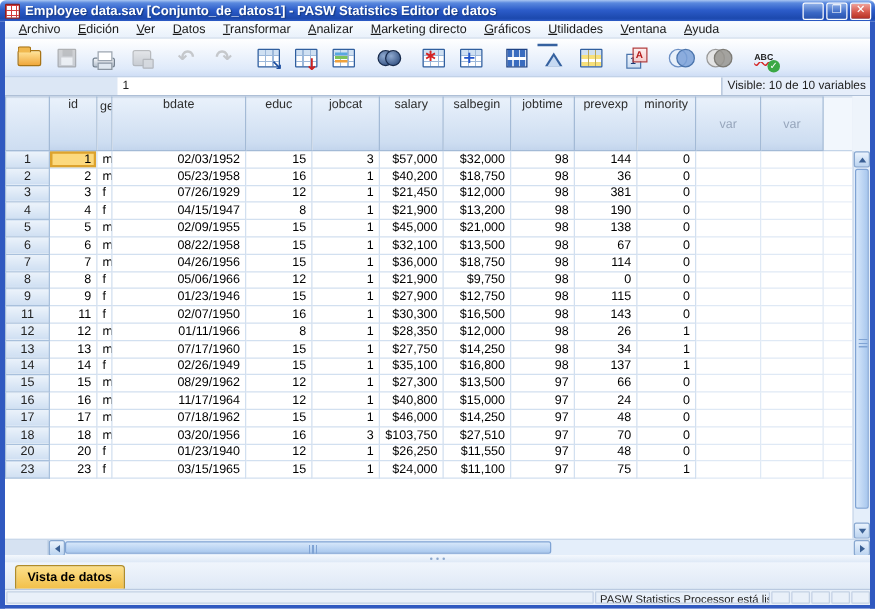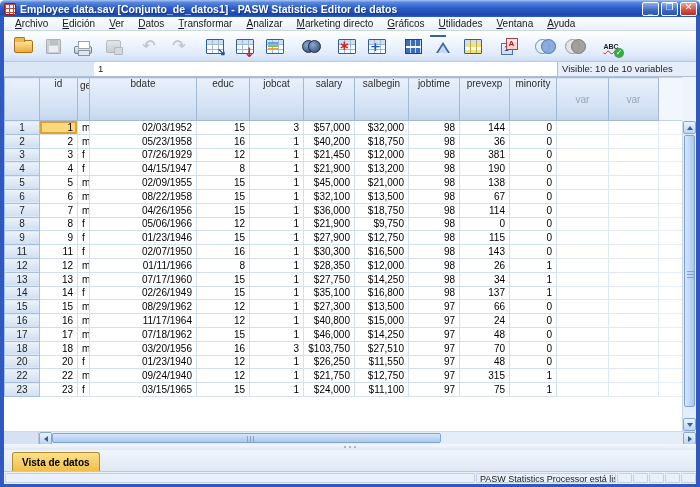--- a/index.html
+++ b/index.html
@@ -146,21 +146,21 @@
 
   [data-icon="spell-check"] .shape { font:bold 7px/9px "Liberation Sans",sans-serif; color:#222;
     text-decoration:underline wavy #d42222 1px; }
   [data-icon="spell-check"] .ov { right:1px; bottom:2px; width:10px; height:10px; background:#3aa845; color:#fff;
     border-radius:50%; font:bold 8px/10px "DejaVu Sans",sans-serif; text-align:center; }
 
   
   .refbar { height:15px; flex:0 0 15px; display:flex; background:#dce7f5; border-bottom:1px solid #aebfd6; font-size:9.5px; }
   .refbar .ref-cell { width:90px; background:#f9a8d4; border-right:1px solid #aebfd6; padding:1px 4px; color:#222;margin-top:16px; }
   .refbar .ref-value { flex:1; background:#fff; padding:1px 4px; color:#222; }
-  .refbar .visible-info { width:139px; background:#e6eefa; border-left:1px solid #aebfd6; padding:1px 4px; color:#222; white-space:nowrap; }
+  .refbar .visible-info { width:119px; background:#e6eefa; border-left:1px solid #aebfd6; padding:1px 4px; color:#222; white-space:nowrap; }
 
   
   .grid-region { flex:0 0 354px; height:354px; display:flex; background:#fff; }
   .table-wrap { width:678px; height:354px; overflow:hidden; }
   table.grid { border-collapse:collapse; table-layout:fixed; width:678px; font-size:10px; }
   table.grid th, table.grid td { padding:0 4px; overflow:hidden; white-space:nowrap; }
   thead th {
     height:43px; background:linear-gradient(180deg,#e9f1fb,#cdddf1 85%,#c2d4ec);
     border:1px solid #a3bad6; font-weight:normal; color:#2d2d2d;
     vertical-align:top; padding-top:2px; 
@@ -662,36 +662,20 @@
                 <td class="a-r">$26,250</td>
                 <td class="a-r">$11,550</td>
                 <td class="a-r">97</td>
                 <td class="a-r">48</td>
                 <td class="a-r">0</td>
                 <td class="a-l var-cell"></td>
                 <td class="a-l var-cell"></td>
                 <td class="filler"></td>
               </tr>
               <tr>
-                <th class="rowhdr">22</th>
-                <td class="a-r">22</td>
-                <td class="a-l">m</td>
-                <td class="a-r">09/24/1940</td>
-                <td class="a-r">12</td>
-                <td class="a-r">1</td>
-                <td class="a-r">$21,750</td>
-                <td class="a-r">$12,750</td>
-                <td class="a-r">97</td>
-                <td class="a-r">315</td>
-                <td class="a-r">1</td>
-                <td class="a-l var-cell"></td>
-                <td class="a-l var-cell"></td>
-                <td class="filler"></td>
-              </tr>
-              <tr>
                 <th class="rowhdr">23</th>
                 <td class="a-r">23</td>
                 <td class="a-l">f</td>
                 <td class="a-r">03/15/1965</td>
                 <td class="a-r">15</td>
                 <td class="a-r">1</td>
                 <td class="a-r">$24,000</td>
                 <td class="a-r">$11,100</td>
                 <td class="a-r">97</td>
                 <td class="a-r">75</td>

